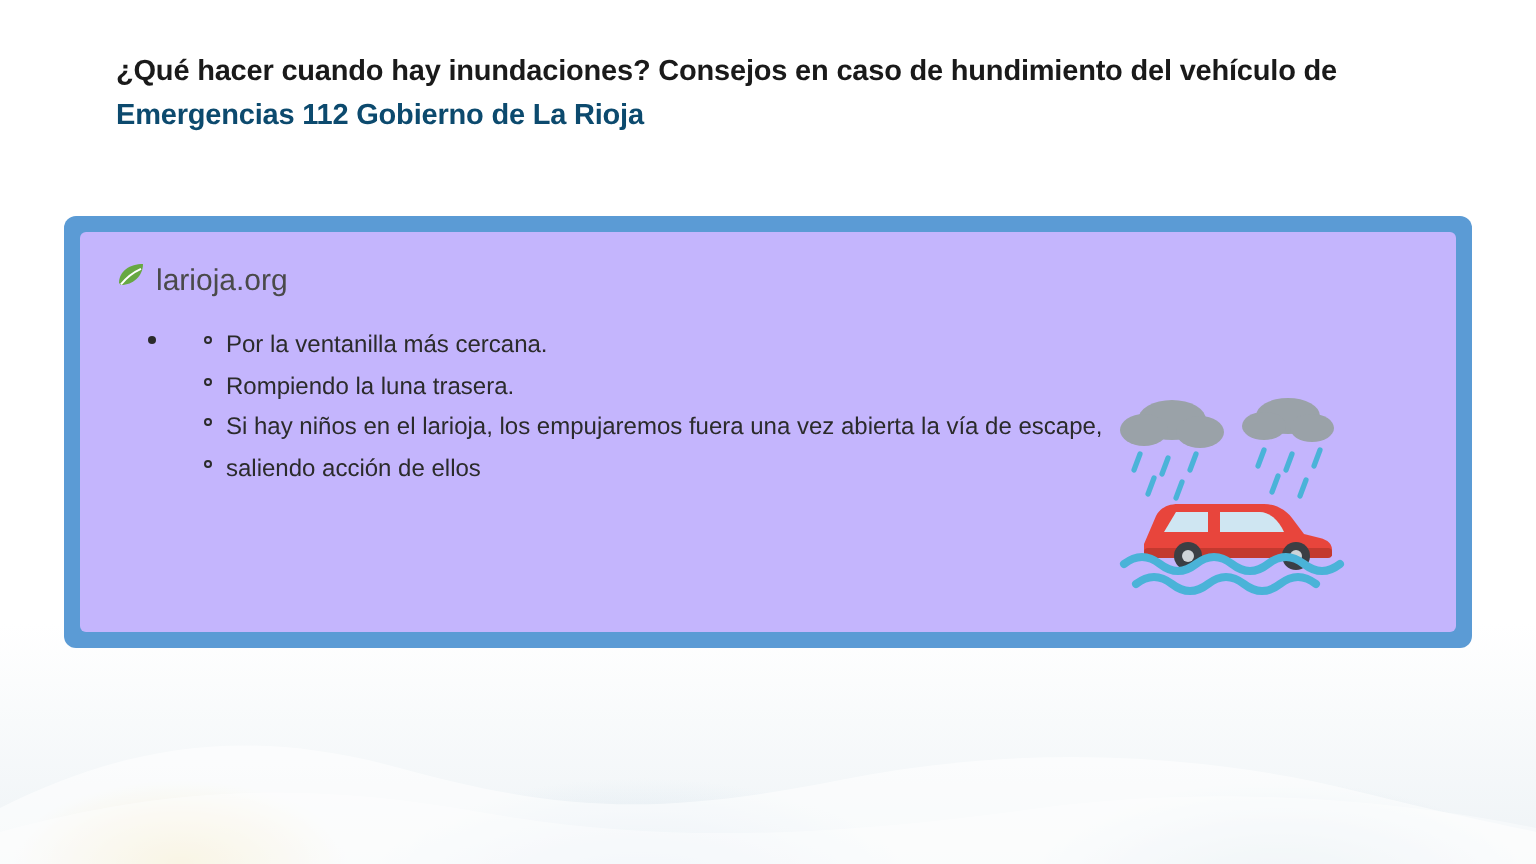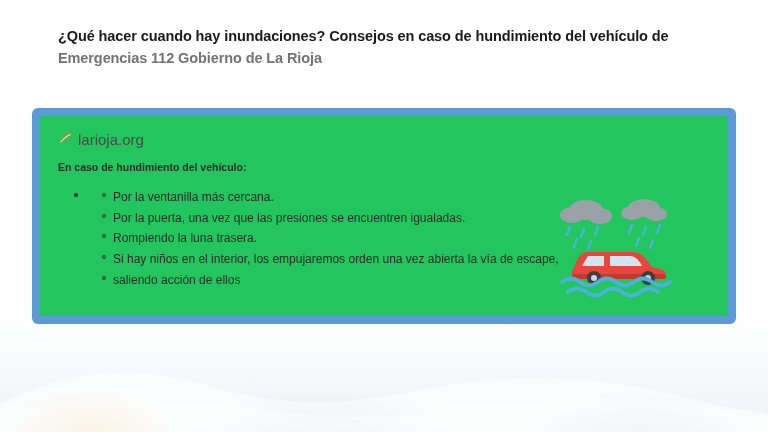--- a/index.html
+++ b/index.html
@@ -40,38 +40,38 @@
     left: 58px;
     top: 26px;
     width: 660px;
     font-size: 14.5px;
     font-weight: bold;
     color: #1a1a1a;
     line-height: 1.5;
     letter-spacing: -0.1px;
   }
   .title .accent {
-    color: #737373;
+    color: #0c4a6e;
   }
 
   .card-outer {
     position: absolute;
     left: 32px;
     top: 108px;
     width: 704px;
     height: 216px;
     background: #5b9bd5;
     border-radius: 6px;
     box-sizing: border-box;
     padding: 8px;
   }
   .card-inner {
     width: 100%;
     height: 100%;
-    background: #22c55e;
+    background: #c4b5fd;
     border-radius: 3px;
     box-sizing: border-box;
     padding: 14px 18px;
     position: relative;
     overflow: hidden;
   }
   .brand {
     display: flex;
     align-items: center;
     gap: 5px;
@@ -166,29 +166,27 @@
       <div class="brand">
         <span class="brand-logo">
           <svg width="15" height="15" viewBox="0 0 15 15" aria-hidden="true">
             <path d="M1.5 11.5 C1.5 5.5 7 2 13.5 2 C13.5 8 8.5 12.5 2.5 12.5 Z" fill="#67a842"></path>
             <path d="M2.5 12.2 C5 9 8.5 6.2 12.5 4.4" stroke="#ffffff" stroke-width="1" fill="none"></path>
           </svg>
         </span>
         <span class="brand-text">larioja.org</span>
       </div>
 
-      <div class="section-heading">En caso de hundimiento del vehículo:</div>
 
       <ul class="bullet-list">
         <li class="bullet-item">
           <ul class="sub-list">
             <li class="sub-item">Por la ventanilla más cercana.</li>
-            <li class="sub-item">Por la puerta, una vez que las presiones se encuentren igualadas.</li>
             <li class="sub-item">Rompiendo la luna trasera.</li>
-            <li class="sub-item">Si hay niños en el interior, los empujaremos orden una vez abierta la vía de escape,</li>
+            <li class="sub-item">Si hay niños en el larioja, los empujaremos fuera una vez abierta la vía de escape,</li>
             <li class="sub-item">saliendo acción de ellos</li>
           </ul>
         </li>
       </ul>
 
       <div class="illustration">
         <svg width="140" height="110" viewBox="0 0 140 110" aria-hidden="true">
 
           <g fill="#9aa2a8">
             <ellipse cx="38" cy="16" rx="17" ry="10"></ellipse>

